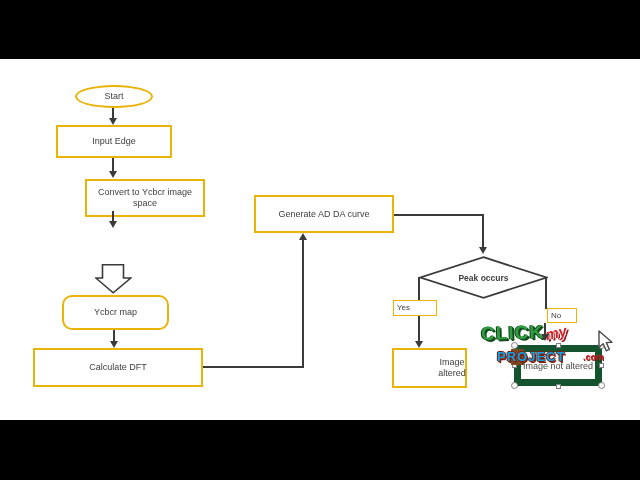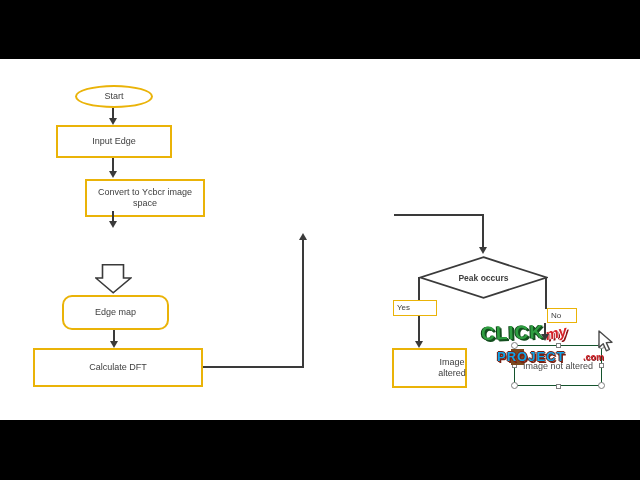--- a/index.html
+++ b/index.html
@@ -18,21 +18,21 @@
   .arrow-down{position:absolute;width:0;height:0;border-left:4px solid transparent;
               border-right:4px solid transparent;border-top:7px solid #3a3a3a;}
   .arrow-up{position:absolute;width:0;height:0;border-left:4px solid transparent;
             border-right:4px solid transparent;border-bottom:7px solid #3a3a3a;}
   .diamond-wrap{position:absolute;left:419px;top:256px;width:129px;height:43px;font-weight:bold;}
   .diamond-label{position:absolute;left:0;top:0;width:100%;height:100%;display:flex;
                  align-items:center;justify-content:center;font-size:8.5px;color:#404040;}
 
   
   .textbox{position:absolute;left:514px;top:345px;width:88px;height:41px;box-sizing:border-box;
-           border:1px solid #14532d;background:transparent;display:flex;align-items:center;
+           border:7px solid #14532d;background:transparent;display:flex;align-items:center;
            justify-content:center;font-size:9px;color:#4a4a4a;z-index:3;}
   .handle{position:absolute;background:#fff;border:1px solid #7f7f7f;box-sizing:border-box;z-index:3;}
   .handle.circle{width:7px;height:7px;border-radius:50%;}
   .handle.square{width:5px;height:5px;}
 
   
   .wm{position:absolute;z-index:4;font-weight:bold;white-space:nowrap;}
   .wm-click{left:481px;top:322px;font-size:19px;color:#2f9e41;letter-spacing:1px;
             transform:rotate(-2deg);
             text-shadow:1px 1px 0 #144f1f,2px 2px 0 #144f1f,-1px 0 0 #0d3a15;}
@@ -69,33 +69,36 @@
   </div>
   <div class="vline" style="left:112px;top:211px;width:2px;height:11px;"></div>
   <div class="arrow-down" style="left:109px;top:221px;"></div>
 
 
   <svg style="position:absolute;left:95px;top:264px;" width="37" height="30" viewBox="0 0 37 30">
     <path d="M7.5,0.8 L28.5,0.8 L28.5,14 L35.8,14 L18.2,28.8 L0.8,14 L7.5,14 Z" fill="#ffffff" stroke="#3a3a3a" stroke-width="1.6"></path>
   </svg>
 
   <div class="node rounded" style="left:62px;top:295px;width:107px;height:35px;">
-    <span>Edge map</span>
+    <span>Ycbcr map</span>
   </div>
   <div class="vline" style="left:113px;top:330px;width:2px;height:12px;"></div>
   <div class="arrow-down" style="left:110px;top:341px;"></div>
 
   <div class="node" style="left:33px;top:348px;width:170px;height:39px;">
     <span>Calculate DFT</span>
   </div>
 
   <div class="hline" style="left:203px;top:366px;width:101px;height:2px;"></div>
   <div class="vline" style="left:302px;top:239px;width:2px;height:129px;"></div>
   <div class="arrow-up" style="left:299px;top:233px;"></div>
 
+  <div class="node" style="left:254px;top:195px;width:140px;height:38px;">
+    <span>Generate AD DA curve</span>
+  </div>
 
   <div class="hline" style="left:394px;top:214px;width:90px;height:2px;"></div>
   <div class="vline" style="left:482px;top:214px;width:2px;height:34px;"></div>
   <div class="arrow-down" style="left:479px;top:247px;"></div>
 
   <div class="diamond-wrap">
     <svg width="129" height="43" viewBox="0 0 129 43">
       <polygon points="64.5,1.2 127.5,21.5 64.5,41.8 1.5,21.5" fill="#ffffff" stroke="#3a3a3a" stroke-width="1.8"></polygon>
     </svg>
     <div class="diamond-label">Peak occurs</div>

